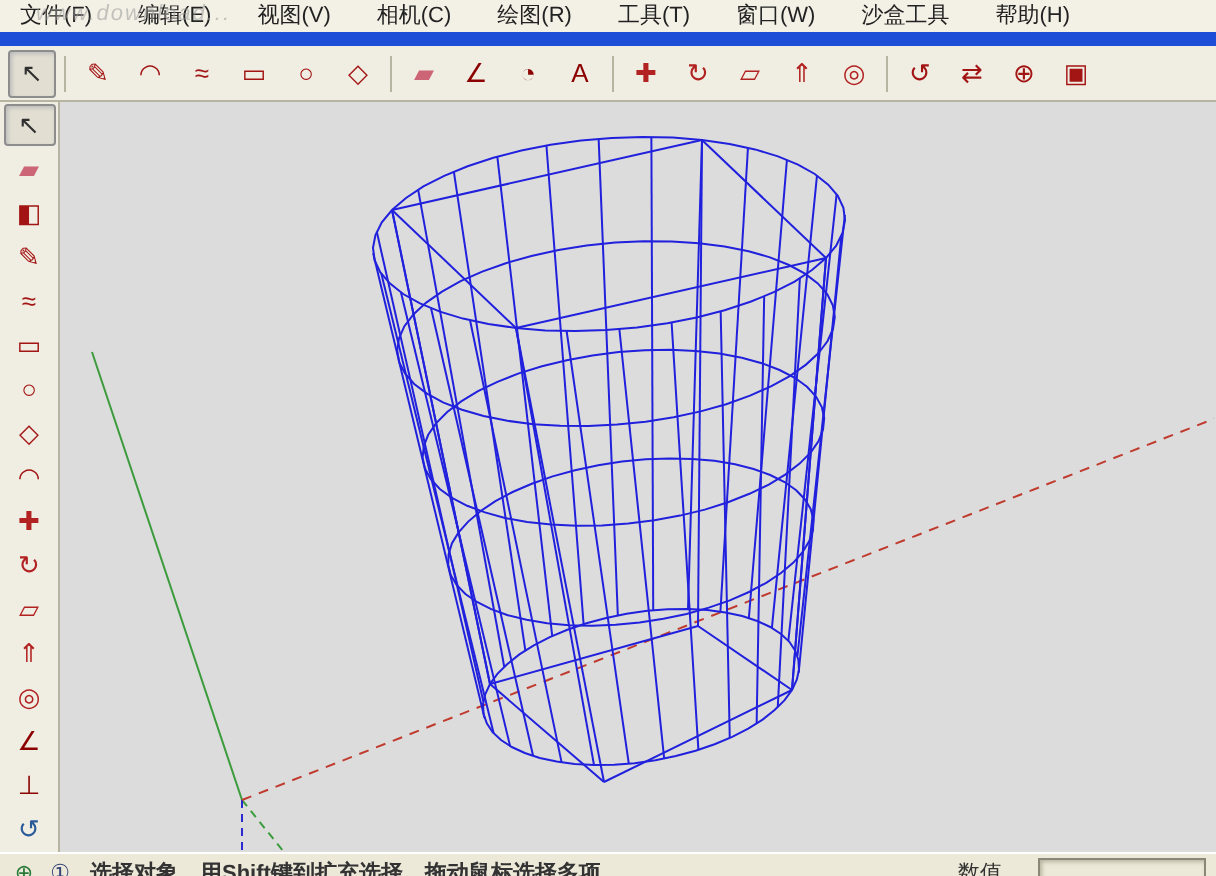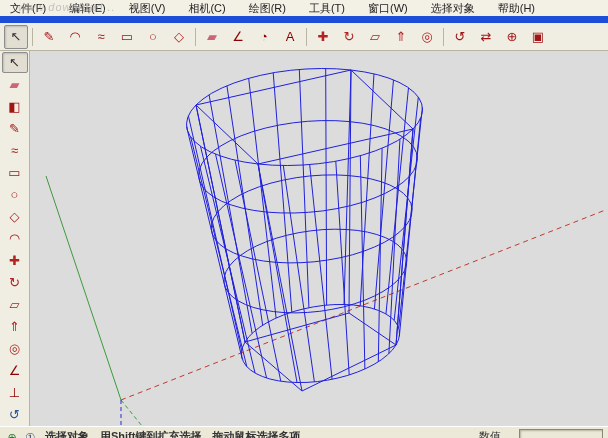--- a/index.html
+++ b/index.html
@@ -45,21 +45,21 @@
 
 <div class="menubar" id="menubar">
   <span class="watermark">www.download...</span>
 <span class="menu-item">文件(F)</span>
     <span class="menu-item">编辑(E)</span>
     <span class="menu-item">视图(V)</span>
     <span class="menu-item">相机(C)</span>
     <span class="menu-item">绘图(R)</span>
     <span class="menu-item">工具(T)</span>
     <span class="menu-item">窗口(W)</span>
-    <span class="menu-item">选择对象</span>
+    <span class="menu-item">沙盒工具</span>
     <span class="menu-item">帮助(H)</span>
   </div>
 
 <div class="toolbar" id="topbar">
     <div class="tbtn active">
       <span style="color: rgb(48, 48, 48);">↖</span>
     </div>
     <div class="sep"></div>
     <div class="tbtn">
       <span style="color: rgb(163, 21, 21);">✎</span>

